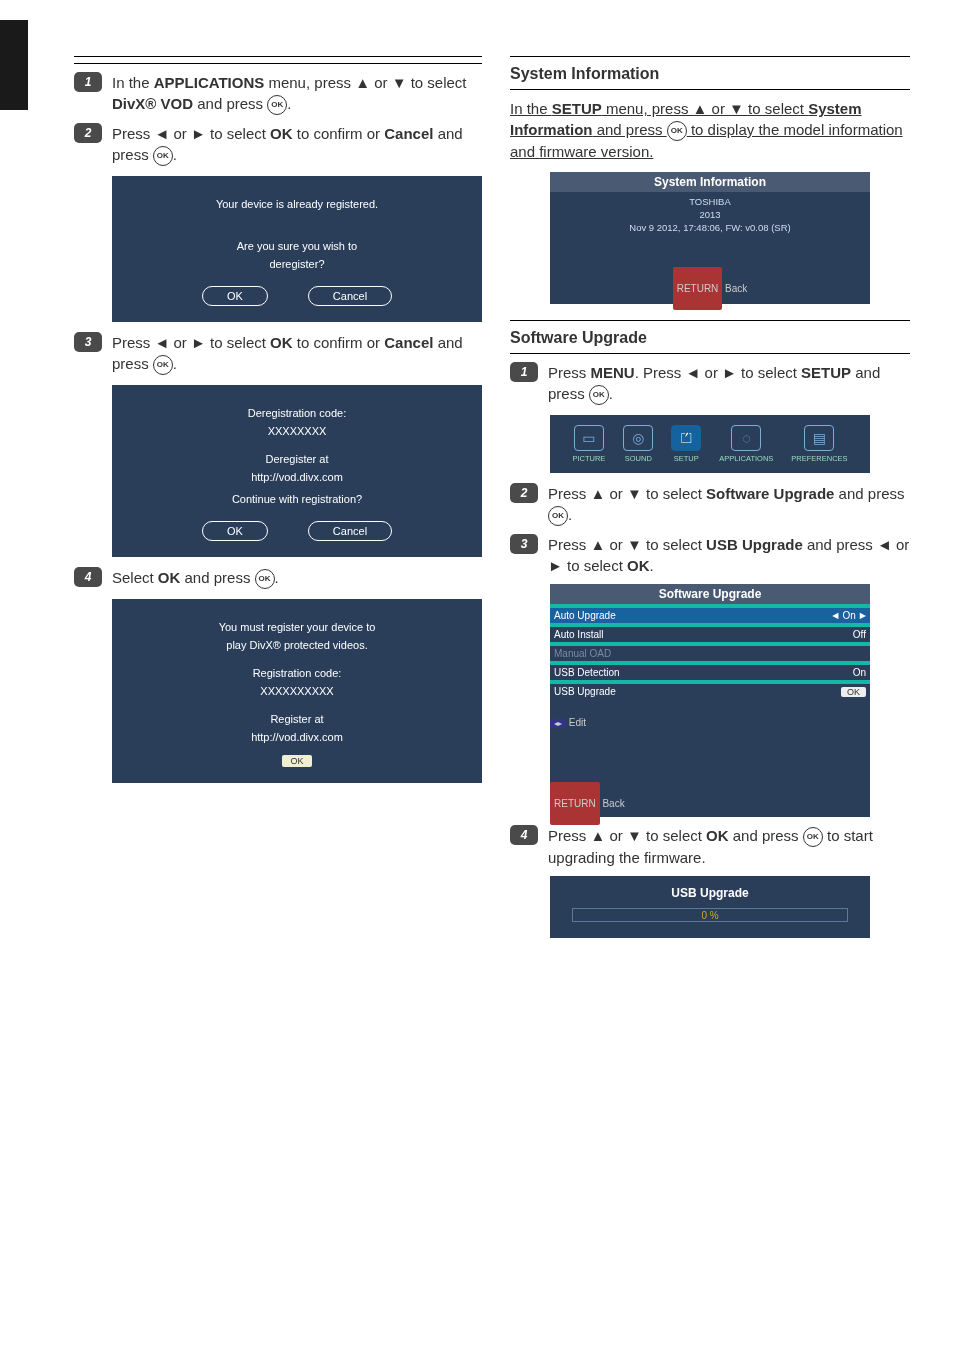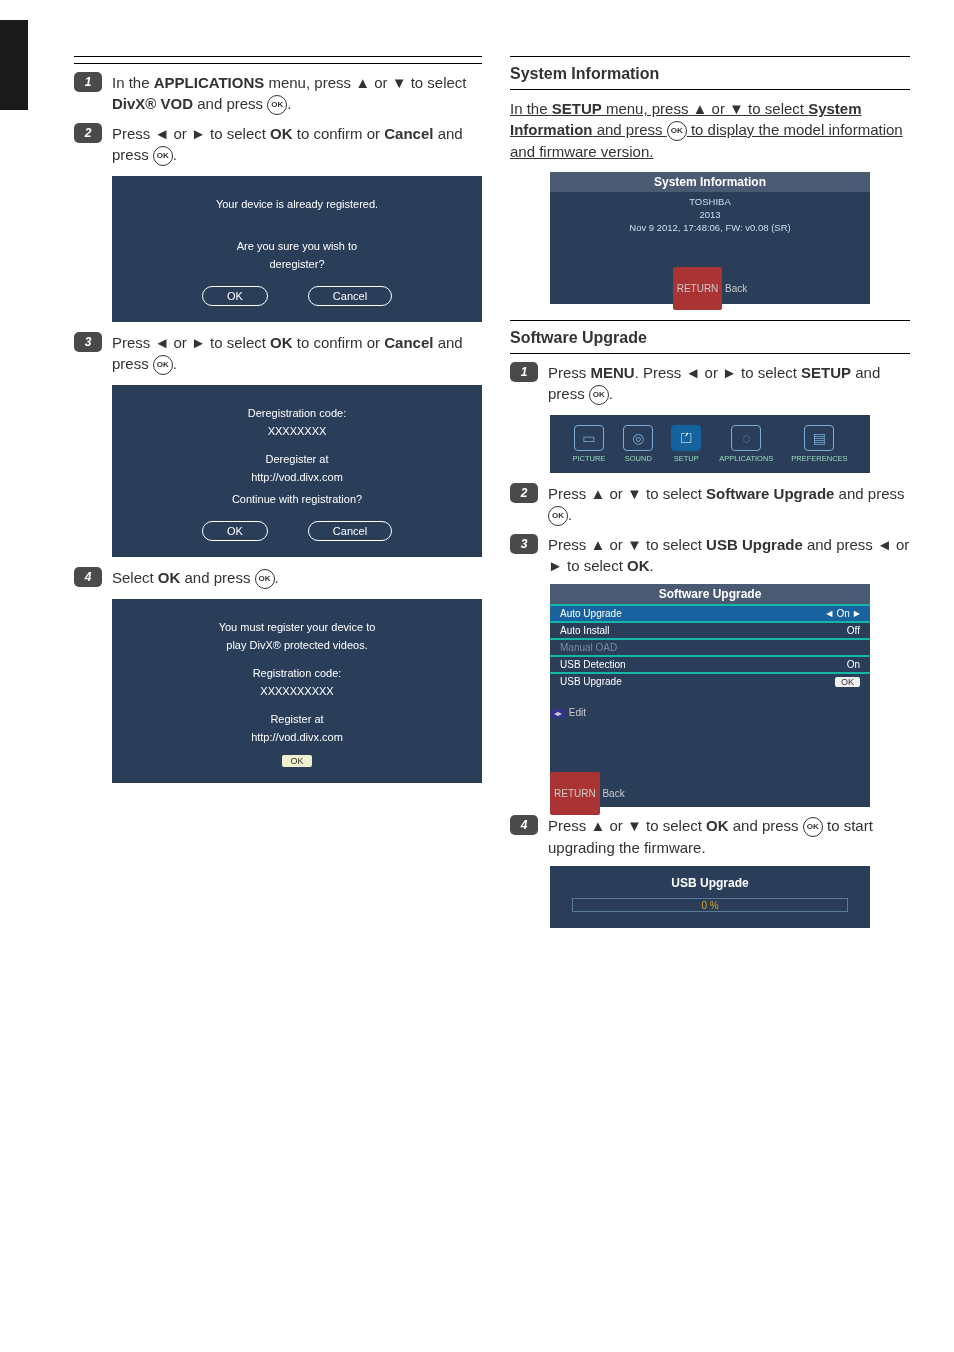--- a/index.html
+++ b/index.html
@@ -22,21 +22,21 @@
   .tv-ok-small { display: inline-block; background: #f0f0d0; color: #333; padding: 1px 8px; border-radius: 2px; font-size: 9px; margin-top: 6px; }
   .tv-hint { font-size: 10px; color: #ccc; margin-top: 10px; display: flex; justify-content: center; gap: 70px; }
   .tv-hint .tag { background: #a33; padding: 16px 4px; border-radius: 2px; font-size: 10px; }
   .tv-hint .tag2 { background: #338; padding: 0 4px; border-radius: 2px; font-size: 8px; }
   .menu-bar { display: flex; justify-content: center; gap: 18px; margin: 10px 0; width: 320px; margin-left: auto; margin-right: auto; background: #2a3e5a; padding: 10px 6px; }
   .menu-item { display: flex; flex-direction: column; align-items: center; color: #9db; font-size: 7.5px; }
   .menu-icon { width: 30px; height: 26px; border: 1.5px solid #7aadd8; border-radius: 4px; margin-bottom: 3px; display: flex; align-items: center; justify-content: center; color: #7aadd8; font-size: 14px; }
   .menu-item.sel .menu-icon { background: #14629e; color: #fff; border-color: #14629e; }
   .table-box { background: #2a3e5a; width: 320px; margin: 6px auto; color: #fff; font-size: 10px; }
   .table-title { background: #4a5a72; text-align: center; padding: 3px; font-weight: bold; font-size: 12px; }
-  .table-row { display: flex; justify-content: space-between; padding: 2px 10px; border-top: 2px solid #14b8a6; }
+  .table-row { display: flex; justify-content: space-between; padding: 2px 4px; border-top: 4px solid #14b8a6; }
   .table-row.sel { background: #1862a0; }
   .table-row .val { display: flex; align-items: center; gap: 4px; }
   .table-row .tri { font-size: 8px; }
   .table-row.dim { color: #7a8aa0; }
   .table-row .ok-chip { background: #eee; color: #333; padding: 0 6px; border-radius: 2px; font-size: 9px; }
   .usb-box { background: #2a3e5a; width: 320px; margin: 6px auto; color: #fff; padding: 10px; text-align: center; }
   .usb-title { font-weight: bold; font-size: 12px; margin-bottom: 8px; }
   .usb-bar { border: 1px solid #5a7a9a; height: 14px; margin: 6px 12px; position: relative; }
   .usb-pct { color: #d7a52a; font-size: 10px; position: absolute; left: 0; right: 0; top: 1px; }
   .info-box { background: #2a3e5a; width: 320px; margin: 10px auto; color: #fff; text-align: center; padding-bottom: 10px; }

